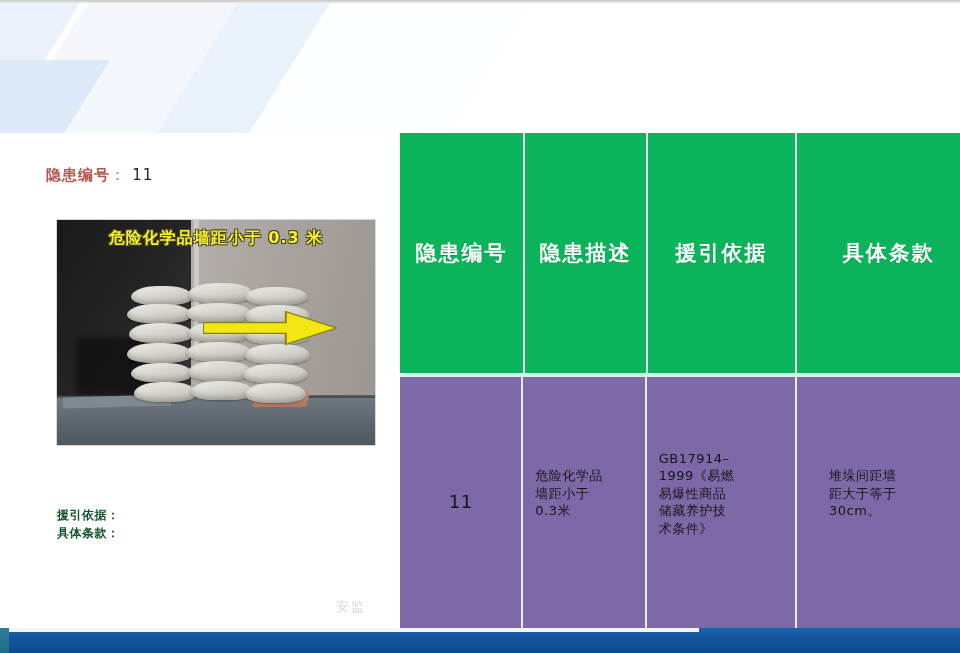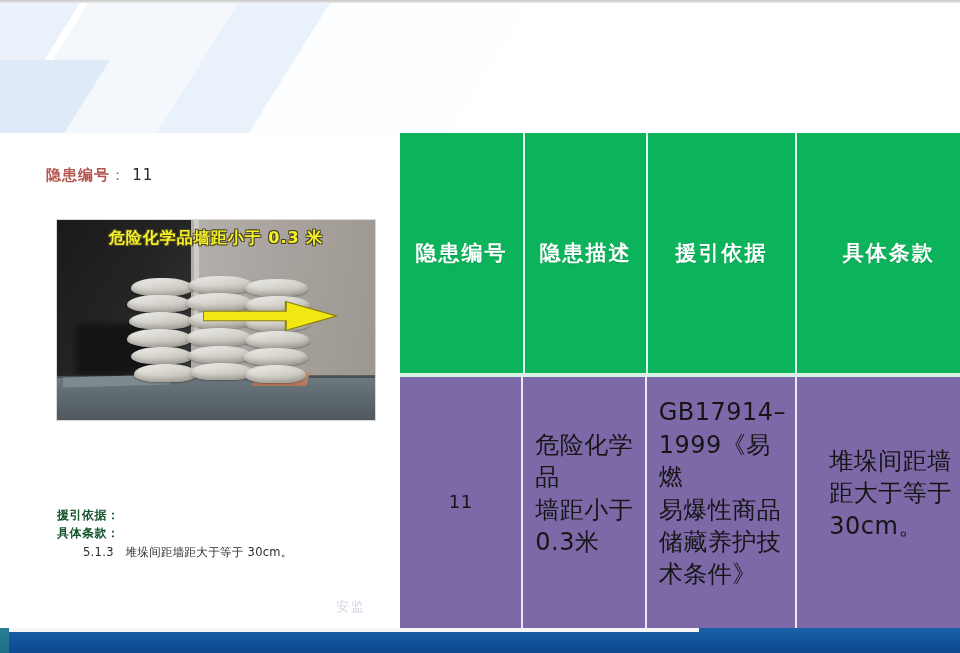--- a/index.html
+++ b/index.html
@@ -61,21 +61,21 @@
     white-space: nowrap;
   }
   .doc-id-label { color: #b4554f; }
   .doc-id-sep   { color: #b4554f; font-weight: normal; }
   .doc-id-value { color: #2a2a2a; font-weight: normal; font-size: 15px; }
 
   
   .photo {
     position: absolute;
     left: 57px; top: 220px;
-    width: 318px; height: 200px;
+    width: 318px; height: 225px;
     overflow: hidden;
     background: #ef4444;
     box-shadow: 0 0 0 1px #d8d8d8;
   }
   .ph-dark {
     position: absolute; left: 0; top: 0;
     width: 42%; height: 100%;
     background: linear-gradient(125deg, #1a1a1a 0%, #242424 45%, #3d3d3d 100%);
   }
   .ph-dark2 {
@@ -219,26 +219,25 @@
     color: #ffffff;
     font-size: 21px;
     font-weight: bold;
     letter-spacing: 2px;
     border-right: 2px solid #e6fbf0;
     text-shadow: 0 1px 1px rgba(0,0,0,.15);
   }
   .th:last-child { border-right: none; }
   .td {
     color: #151515;
-    font-size: 24px;
+    font-size: 13px;
     line-height: 1.35;
     letter-spacing: .5px;
     border-right: 2px solid #ece7f5;
     padding: 0 8px 18px 12px;
-    justify-content: center;
   }
   .td:last-child { border-right: none; }
   .td.num { justify-content: center; font-size: 18px; padding: 0; }
   .col-1 { width: 142px; }
   .col-2 { width: 139px; }
   .col-3 { width: 170px; }
   .col-4 { width: 162px; margin-left: 20px; }
   .cell-text { display: block; white-space: pre-line; }
 
   
@@ -316,21 +315,20 @@
     <div class="ph-caption">危险化学品墙距小于 0.3 米</div>
 
     <svg class="ph-arrow" viewBox="0 0 100 40" preserveAspectRatio="none">
       <polygon points="0,14 62,14 62,2 100,20 62,38 62,26 0,26" fill="#F2E712" stroke="#8a7f0c" stroke-width="1.4"></polygon>
     </svg>
   </div>
 
   <div class="cite-block">
     <p class="cite-h">援引依据：</p>
     <p class="cite-h">具体条款：</p>
-    <p class="cite-clause">5.1.3　堆垛间距墙距大于等于 30cm。</p>
   </div>
 
   <div class="watermark">安监</div>
 
   <div class="table">
     <div class="thead">
       <div class="th col-1">隐患编号</div>
       <div class="th col-2">隐患描述</div>
       <div class="th col-3">援引依据</div>
       <div class="th col-4">具体条款</div>

